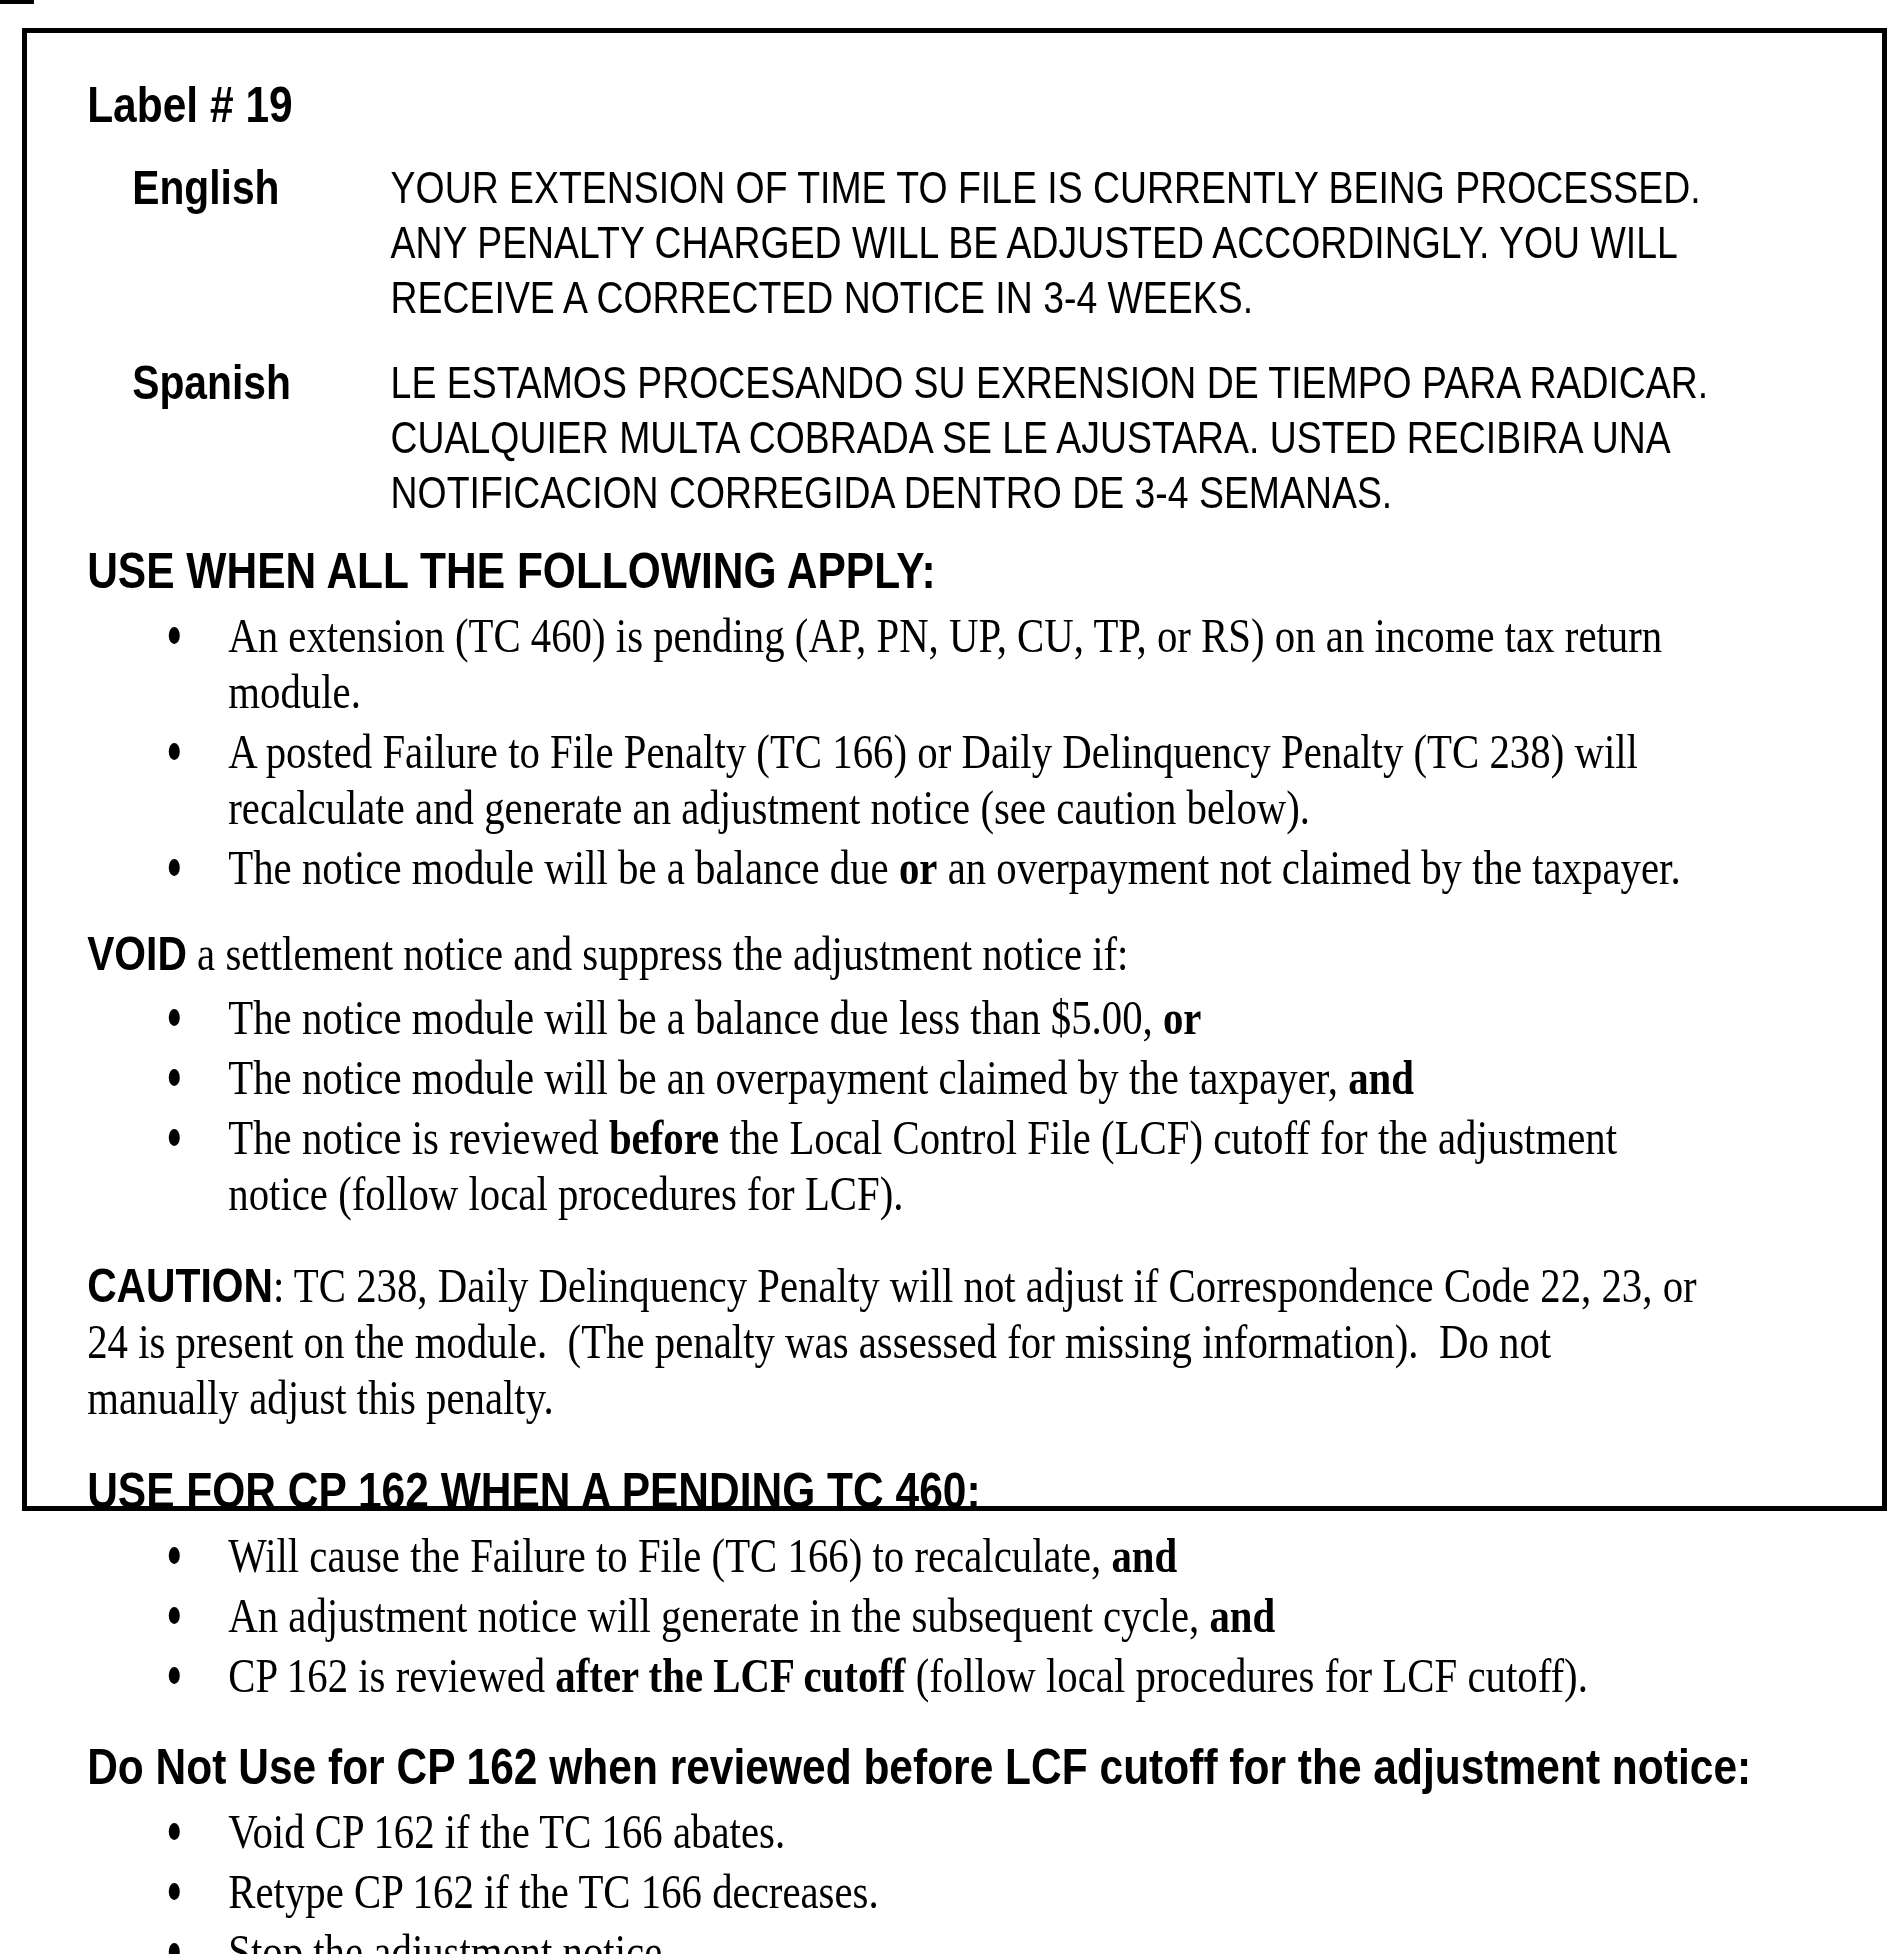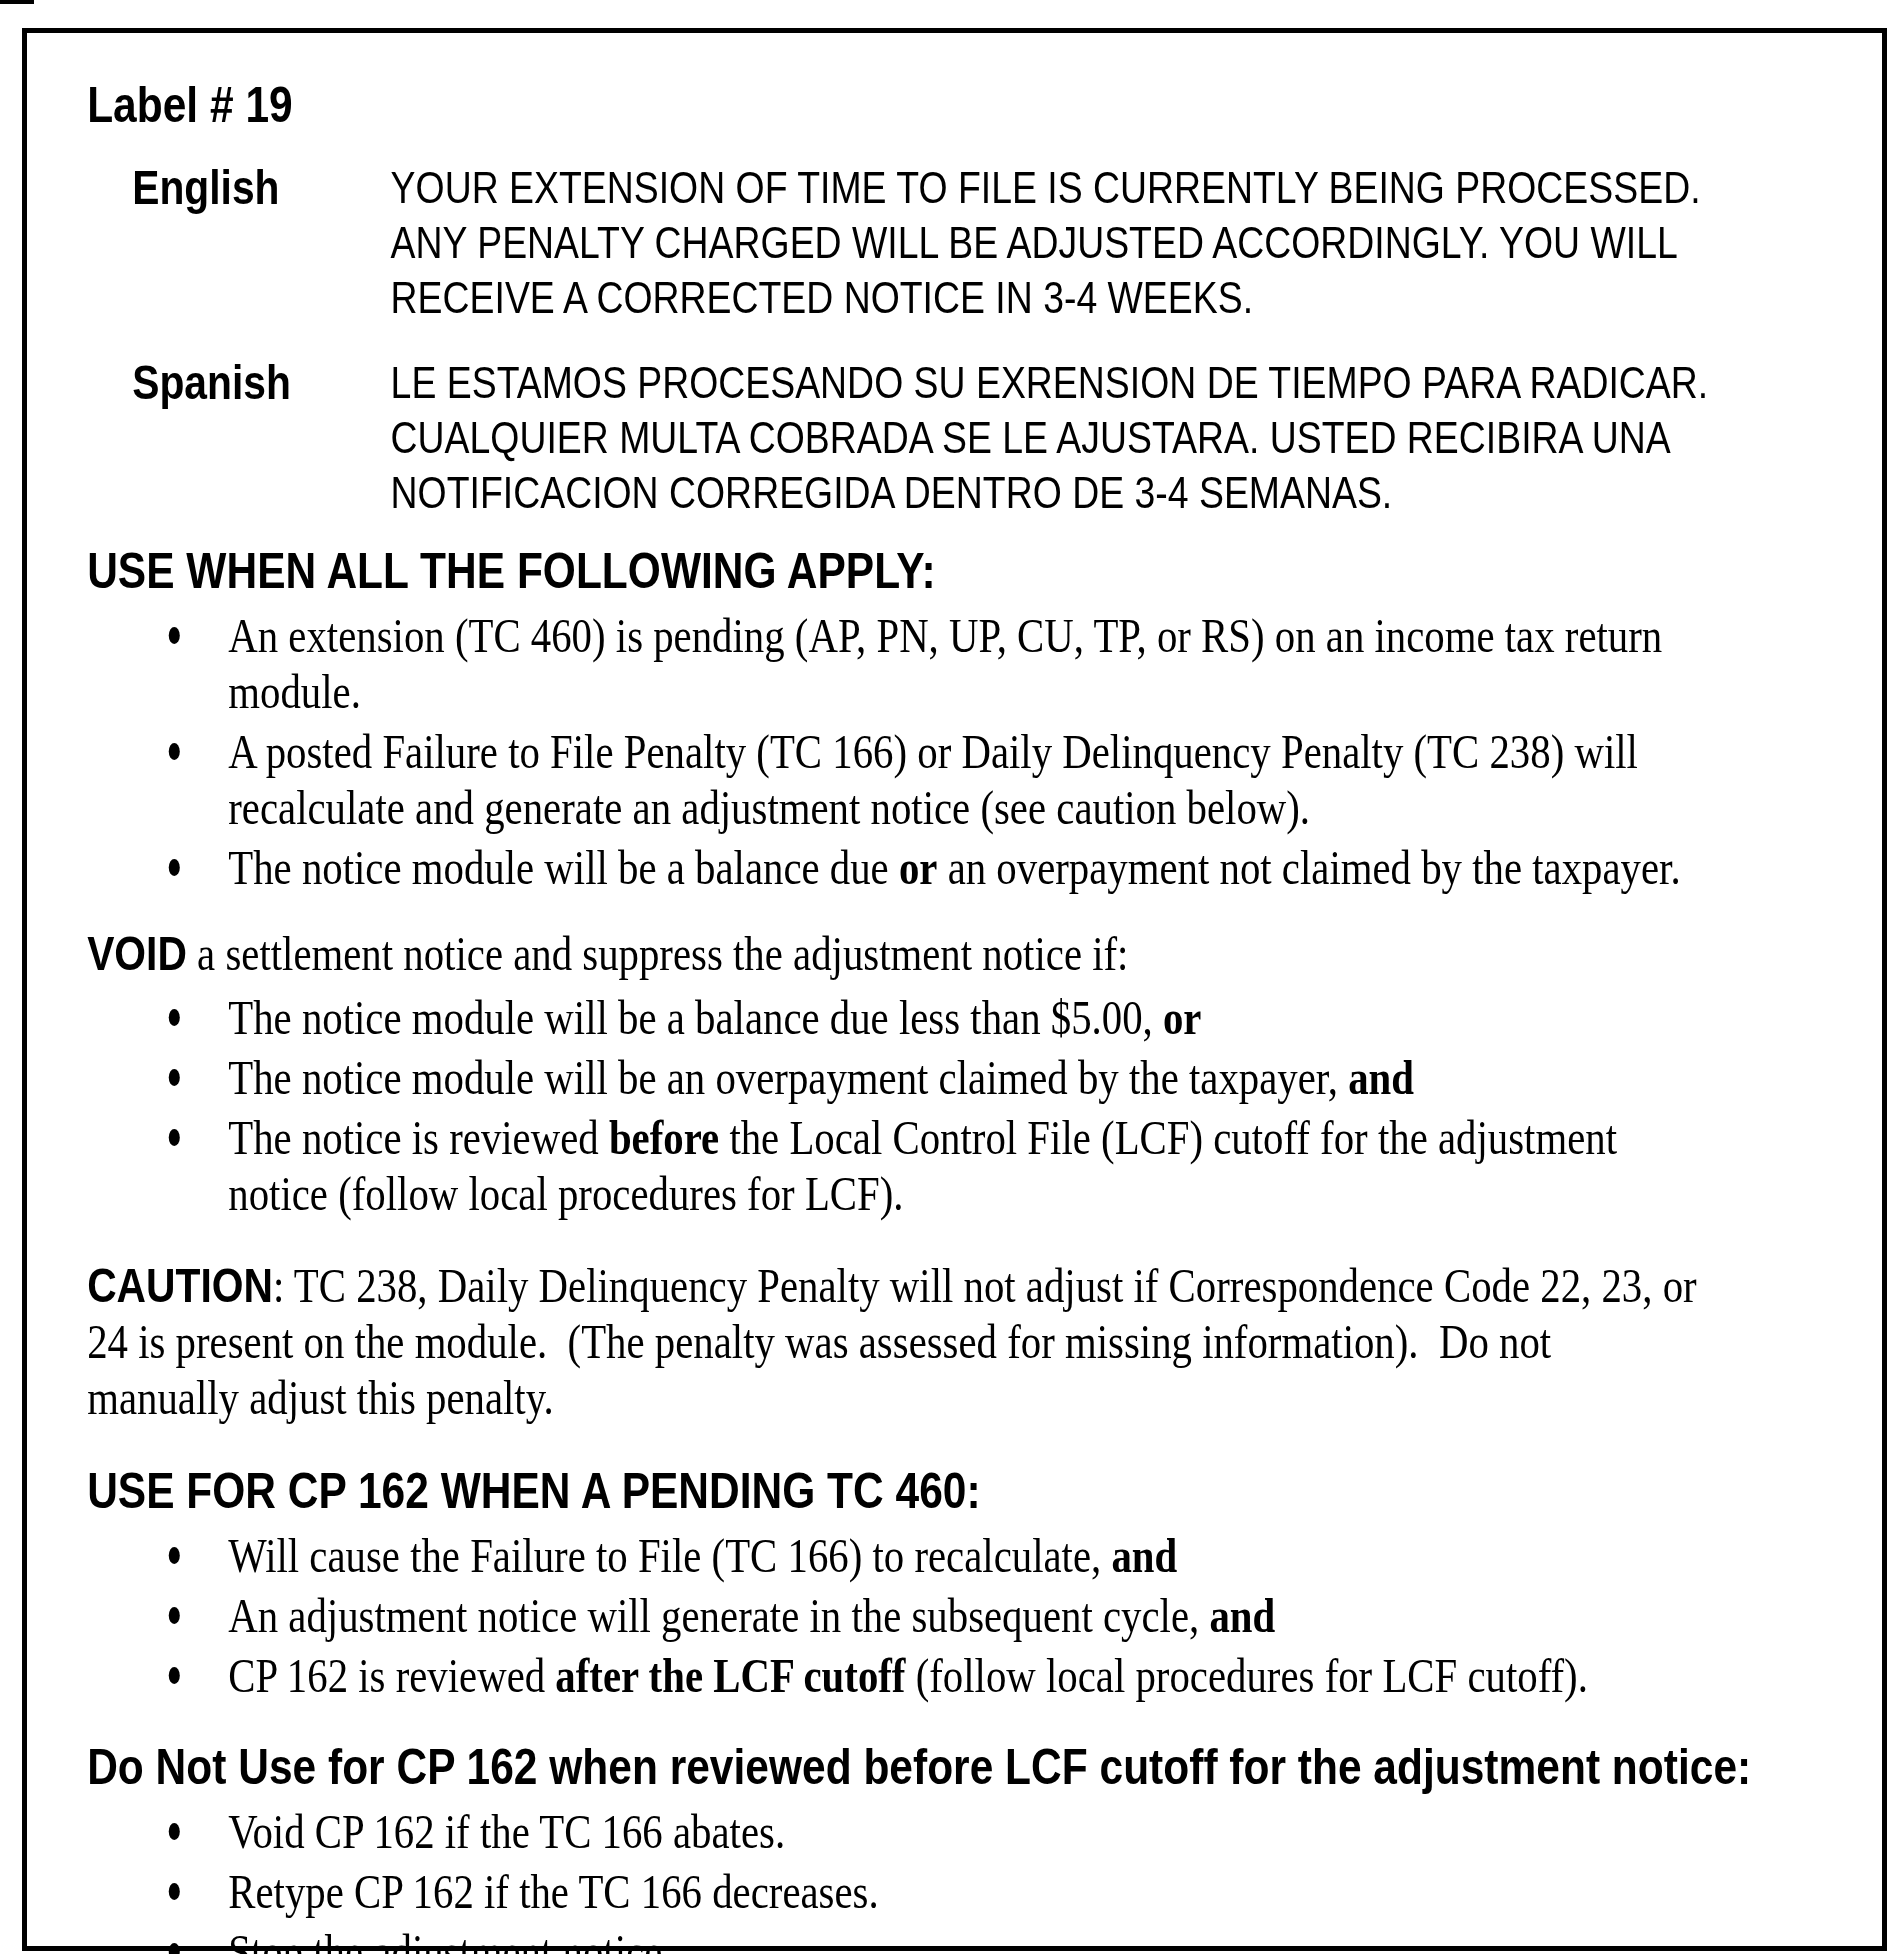--- a/index.html
+++ b/index.html
@@ -21,21 +21,21 @@
     top: 0;
     width: 34px;
     height: 4px;
     background: #000;
   }
   .frame {
     position: absolute;
     left: 22px;
     top: 28px;
     width: 1865px;
-    height: 1923px;
+    height: 1483px;
     border: 5px solid #000;
     box-sizing: border-box;
   }
   .content {
     position: absolute;
     left: 27px;
     top: 33px;
     width: 2182px;
     padding: 10px 0 0 39px;
     transform: scaleX(0.85);

